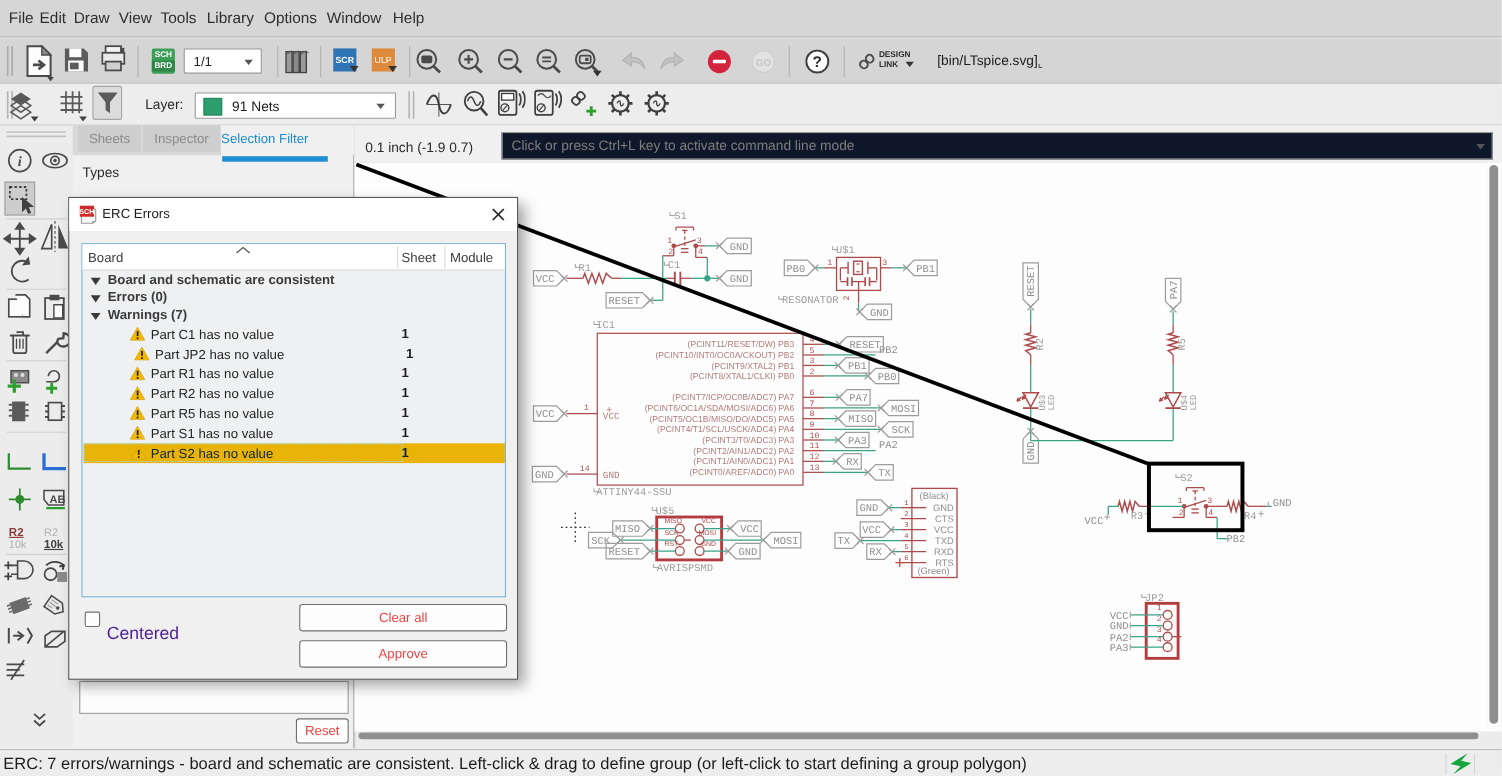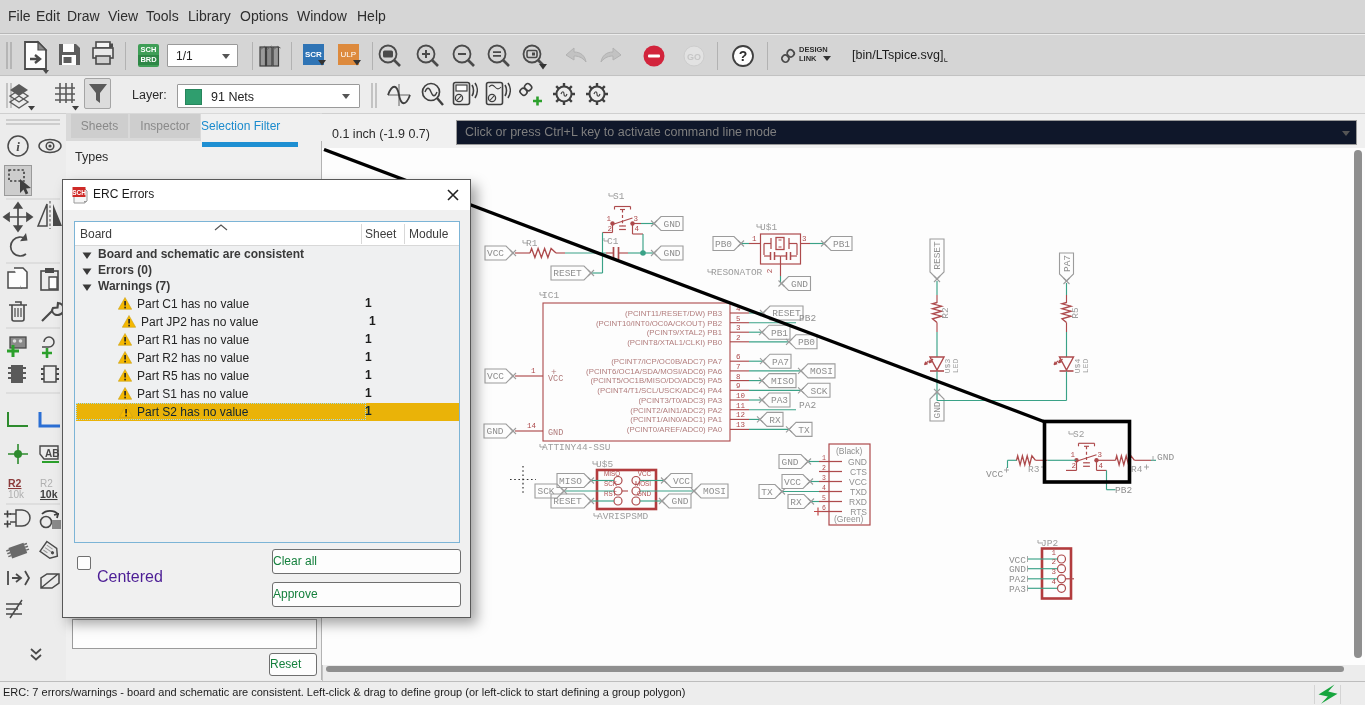--- a/index.html
+++ b/index.html
@@ -11,21 +11,21 @@
 #panel{position:absolute;left:66px;top:113px;width:256px;height:567px;background:#f0f0f0;border-right:1px solid #b3b3b3}
 #canvas{position:absolute;left:321px;top:147px;width:1031px;height:518px;background:#fdfdfd;border-left:1px solid #c4c4c4;border-top:1px solid #c4c4c4}
 #coordbar{position:absolute;left:322px;top:114px;width:1043px;height:34px;background:#f0f0f0}
 .combo{position:absolute;background:#fff;border:1px solid #9a9a9a;border-radius:1px}
 .sep1{position:absolute;top:7px;width:1px;height:28px;background:#b2b2b2}
 #dialog{position:absolute;left:62px;top:179px;width:409px;height:439px;background:#f0f0f0;border:1px solid #585858;box-shadow:6px 6px 12px rgba(0,0,0,0.35)}
 #dlg-title{position:absolute;left:0;top:0;width:100%;height:30px;background:#fff}
 #dlg-list{position:absolute;left:11px;top:41px;width:386px;height:322px;background:#eff0f1;border:1px solid #7cb4d6}
 .trirow{position:absolute;font-weight:bold;color:#3a3a3a;font-size:12px}
 .warnrow{position:absolute;color:#252525;font-size:12px}
-.btn{position:absolute;background:#fdfdfd;border:1px solid #6f6f6f;border-radius:3px;font-size:12px;color:#15803d;}
+.btn{position:absolute;background:#fdfdfd;border:1px solid #6f6f6f;border-radius:3px;font-size:12px;color:#ef4444;text-align:center}
 #statusbar{position:absolute;left:0;top:681px;width:1365px;height:24px;background:#ededed;border-top:1px solid #bdbdbd}
 </style></head><body>
 
 <div id="menubar">
     <span style="position:absolute;left:8px;top:8px">File</span>
     <span style="position:absolute;left:36px;top:8px">Edit</span>
     <span style="position:absolute;left:67px;top:8px">Draw</span>
     <span style="position:absolute;left:108px;top:8px">View</span>
     <span style="position:absolute;left:146px;top:8px">Tools</span>
     <span style="position:absolute;left:188px;top:8px">Library</span>
@@ -848,18 +848,18 @@
         <span style="position:absolute;left:61px;top:2px;color:#0d2433">Part S2 has no value</span>
         <span style="position:absolute;left:289px;top:1px;font-weight:bold;color:#0d2433">1</span>
       </div>
     </div>
     <div class="abs" style="left:14px;top:376px;width:14px;height:14px;background:#fdfdfd;border:1px solid #707070;border-radius:2px"></div>
 <span class="abs" style="left:34px;top:388px;font-size:16px;color:#4c1d95">Centered</span>
     <div class="btn" style="left:209px;top:369px;width:189px;height:25px;line-height:23px">Clear all</div>
     <div class="btn" style="left:209px;top:402px;width:189px;height:25px;line-height:23px">Approve</div>
   </div>
 <div id="statusbar">
-    <span class="abs" style="left:3px;top:4px;font-size:11px;color:#1c1c1c">ERC: 7 errors/warnings - board and schematic are consistent. Left-click &amp; drag to define group (or left-click to start defining a group polygon)</span>
+    <span class="abs" style="left:3px;top:4px;font-size:15px;color:#1c1c1c">ERC: 7 errors/warnings - board and schematic are consistent. Left-click &amp; drag to define group (or left-click to start defining a group polygon)</span>
     <div class="abs" style="left:1314px;top:3px;width:1px;height:19px;background:#d4d4d4"></div>
     <div class="abs" style="left:1340px;top:3px;width:1px;height:19px;background:#d4d4d4"></div>
     <svg class="abs" style="left:1316px;top:1px" width="26" height="23">
       <path d="M18.5,1.5 L2.5,11.5 L11.8,13.6 L5,20.8 L21.5,10.7 L12.3,8.6 Z" fill="#17a53e"></path>
     </svg>
   </div>
 </body></html>

